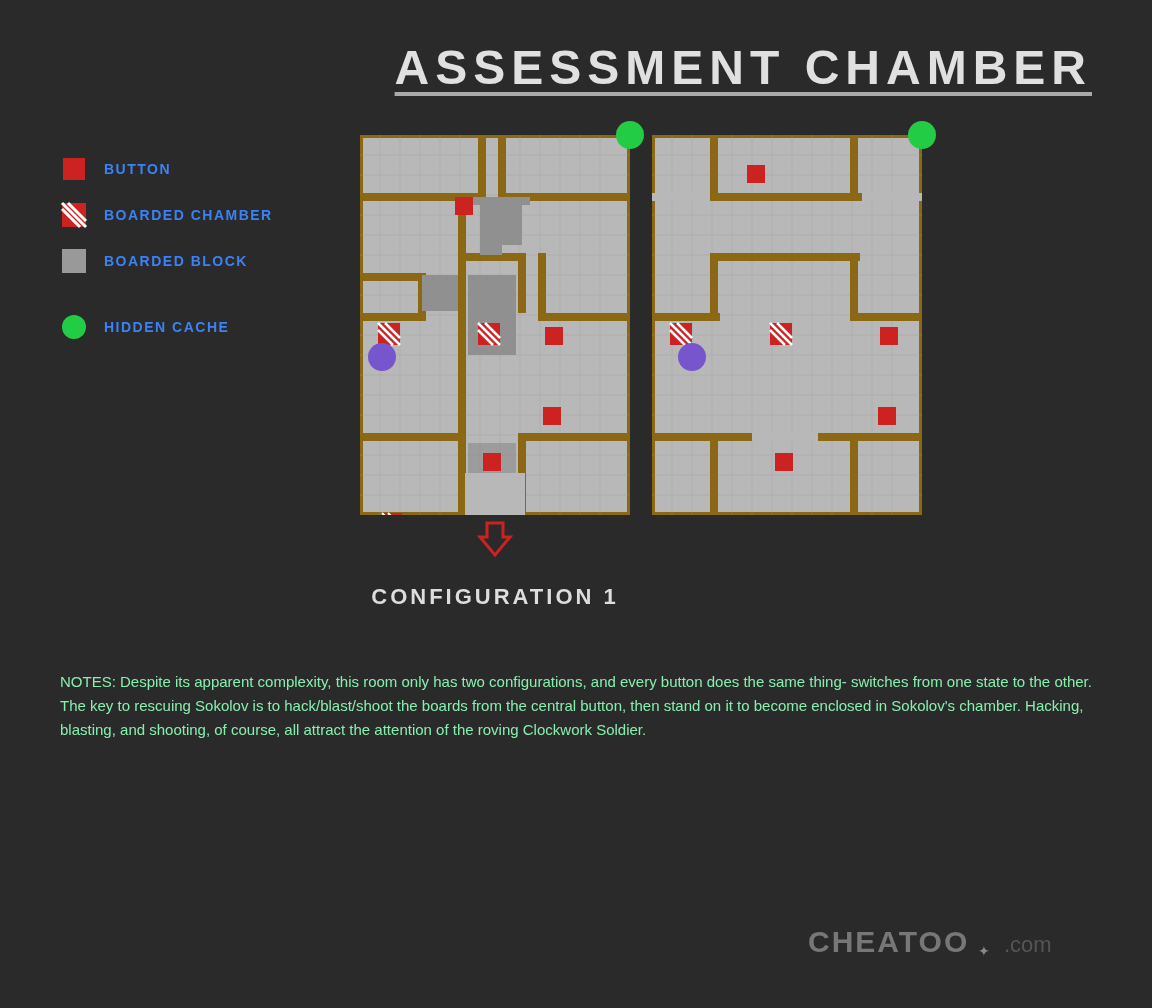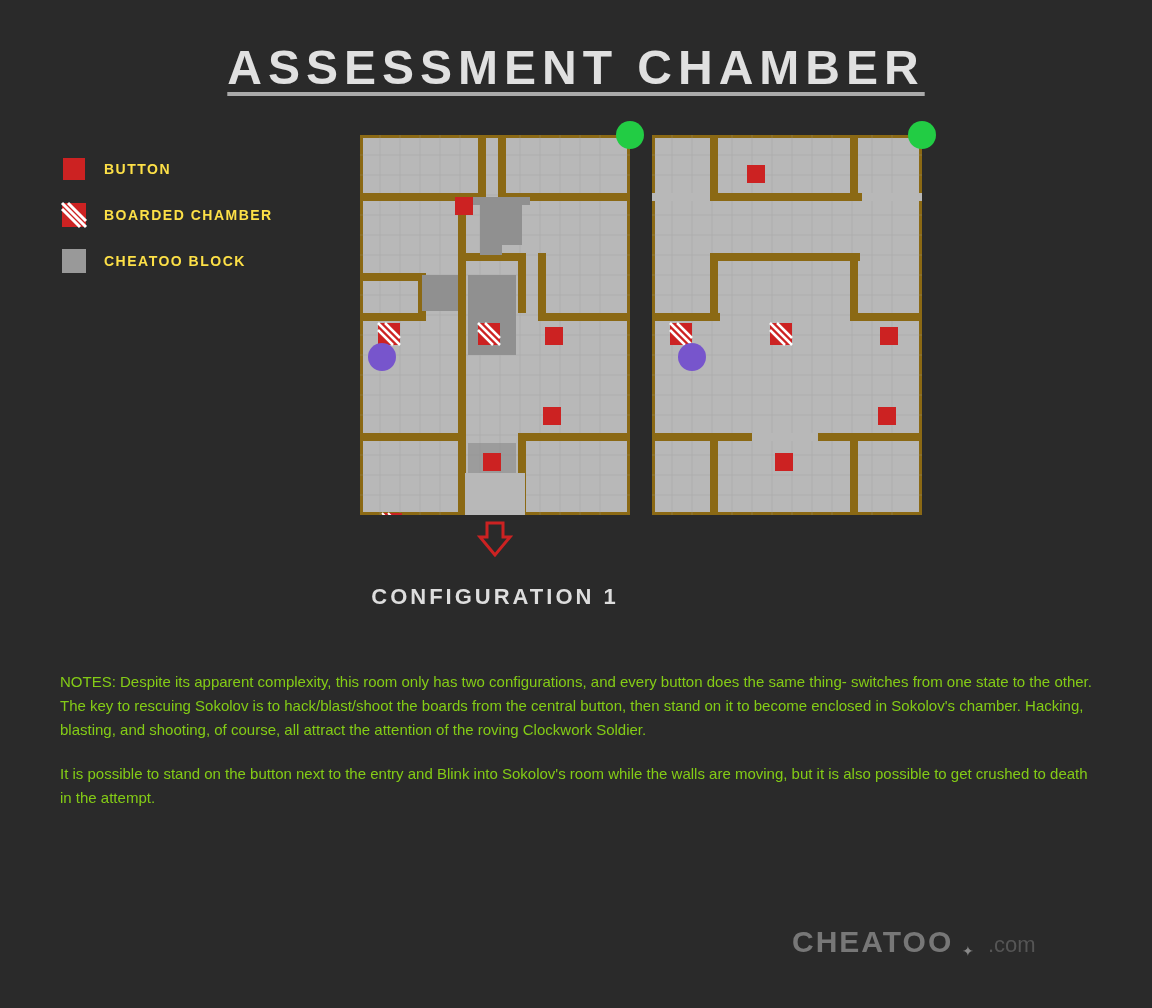--- a/index.html
+++ b/index.html
@@ -14,21 +14,21 @@
 
     .page-container {
       width: 1152px;
       min-height: 1008px;
       background: #2a2a2a;
       padding: 40px 60px;
     }
 
     
     .title-section {
-      text-align: center;
+      text-align: right;
       margin-bottom: 40px;
     }
     .main-title {
       font-size: 48px;
       font-weight: bold;
       letter-spacing: 6px;
       color: #e0e0e0;
       text-decoration: underline;
       text-decoration-color: #aaa;
       text-underline-offset: 8px;
@@ -56,21 +56,21 @@
     }
     .legend-icon {
       width: 28px;
       height: 28px;
       flex-shrink: 0;
     }
     .legend-label {
       font-size: 14px;
       font-weight: bold;
       letter-spacing: 1.5px;
-      color: #fde047;
+      color: #3b82f6;
     }
     .legend-divider {
       height: 20px;
     }
 
     
     .maps-container {
       display: flex;
       gap: 22px;
       flex: 1;
@@ -112,21 +112,21 @@
       margin-top: 4px;
     }
 
     
     .notes-section {
       padding: 20px 0;
     }
     .notes-text {
       font-size: 15px;
       line-height: 1.6;
-      color: #84cc16;
+      color: #86efac;
       margin-bottom: 20px;
     }
 
     
     .map-svg {
       display: block;
     }
   </style>
 </head>
 <body>
@@ -162,26 +162,34 @@
         <span class="legend-label">BOARDED CHAMBER</span>
       </div>
 
 
       <div class="legend-item">
         <div class="legend-icon">
           <svg width="28" height="28" viewBox="0 0 28 28">
               <rect x="2" y="2" width="24" height="24" fill="#999"></rect>
             </svg>
         </div>
-        <span class="legend-label">CHEATOO BLOCK</span>
+        <span class="legend-label">BOARDED BLOCK</span>
       </div>
 
       <div class="legend-divider"></div>
 
 
+      <div class="legend-item">
+        <div class="legend-icon">
+          <svg width="28" height="28" viewBox="0 0 28 28">
+              <circle cx="14" cy="14" r="12" fill="#22cc44"></circle>
+            </svg>
+        </div>
+        <span class="legend-label">HIDDEN CACHE</span>
+      </div>
     </div>
 
     <div class="maps-container">
 
       <div class="map-wrapper">
         <div class="map-with-cache">
 
           <div class="hidden-cache-dot"></div>
 
           <svg class="map-svg" width="270" height="380" viewBox="0 0 270 380">
@@ -402,24 +410,23 @@
           </svg>
         </div>
         <div style="height:40px"></div>
       </div>
 
     </div>
   </div>
 
   <div class="notes-section">
     <p class="notes-text">NOTES:  Despite its apparent complexity, this room only has two configurations, and every button does the same thing- switches from one state to the other.  The key to rescuing Sokolov is to hack/blast/shoot the boards from the central button, then stand on it to become enclosed in Sokolov's chamber. Hacking, blasting, and shooting, of course, all attract the attention of the roving Clockwork Soldier.</p>
-    <p class="notes-text">It is possible to stand on the button next to the entry and Blink into Sokolov's room while the walls are moving, but it is also possible to get crushed to death in the attempt.</p>
   </div>
 
-  <div style="position:absolute; bottom:40px; right:60px;">
+  <div style="position:absolute; bottom:40px; right:44px;">
     <svg width="300" height="50" viewBox="0 0 300 50">
       <text x="0" y="38" font-family="Arial Black, Arial" font-size="30" font-weight="900" fill="#777" letter-spacing="2">CHEATOO</text>
       <text x="196" y="38" font-family="Arial" font-size="22" fill="#555">.com</text>
 
       <text x="170" y="42" font-family="Arial" font-size="14" fill="#888">✦</text>
     </svg>
   </div>
 
 </div>
 

